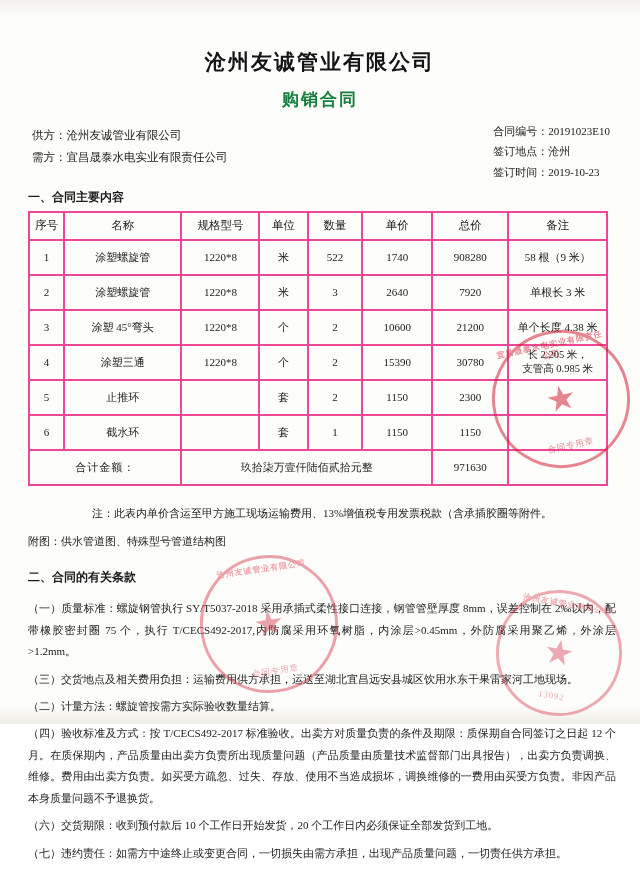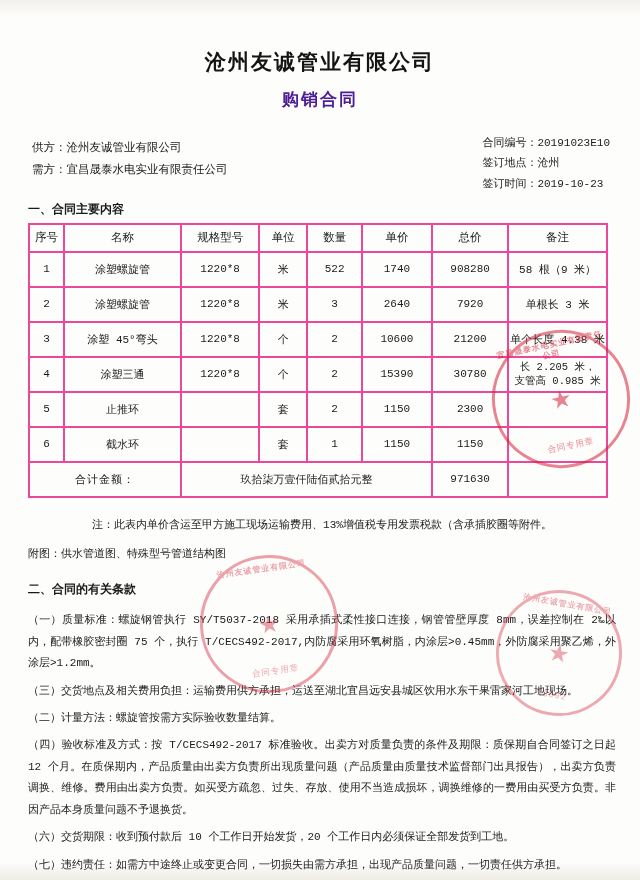--- a/index.html
+++ b/index.html
@@ -12,23 +12,22 @@
     height: 880px;
     position: relative;
     overflow: hidden;
     font-family: "Liberation Serif", "DejaVu Serif", serif;
     color: #1a1a1a;
   }
   .page {
     position: absolute;
     left: 0; top: 0;
     width: 640px;
-    height: 880px;
+    height: 724px;
     background: #fdfdfb;
-    font-family: Liberation Mono, monospace;
   }
   
   .paper-edge-top {
     position: absolute; left: 0; top: 0; width: 640px; height: 16px;
     background: linear-gradient(#f2f0ec, #fdfdfb);
   }
   .paper-edge-bottom {
     position: absolute; left: 0; bottom: 0; width: 640px; height: 18px;
     background: linear-gradient(#fdfdfb, #efece6);
   }
@@ -45,24 +44,24 @@
     letter-spacing: 2px;
     margin-top: 8px;
     color: #141414;
   }
   .subtitle {
     text-align: center;
     font-size: 17px;
     font-weight: bold;
     letter-spacing: 2px;
     margin-top: 12px;
-    color: #4c1d95;
+    color: #15803d;
   }
   .parties {
-    margin-top: 26px;
+    margin-top: 14px;
     position: relative;
     font-size: 11.5px;
     line-height: 1.9;
   }
   .party-line {
     padding-left: 8px;
   }
   .meta {
     position: absolute;
     right: 6px;

